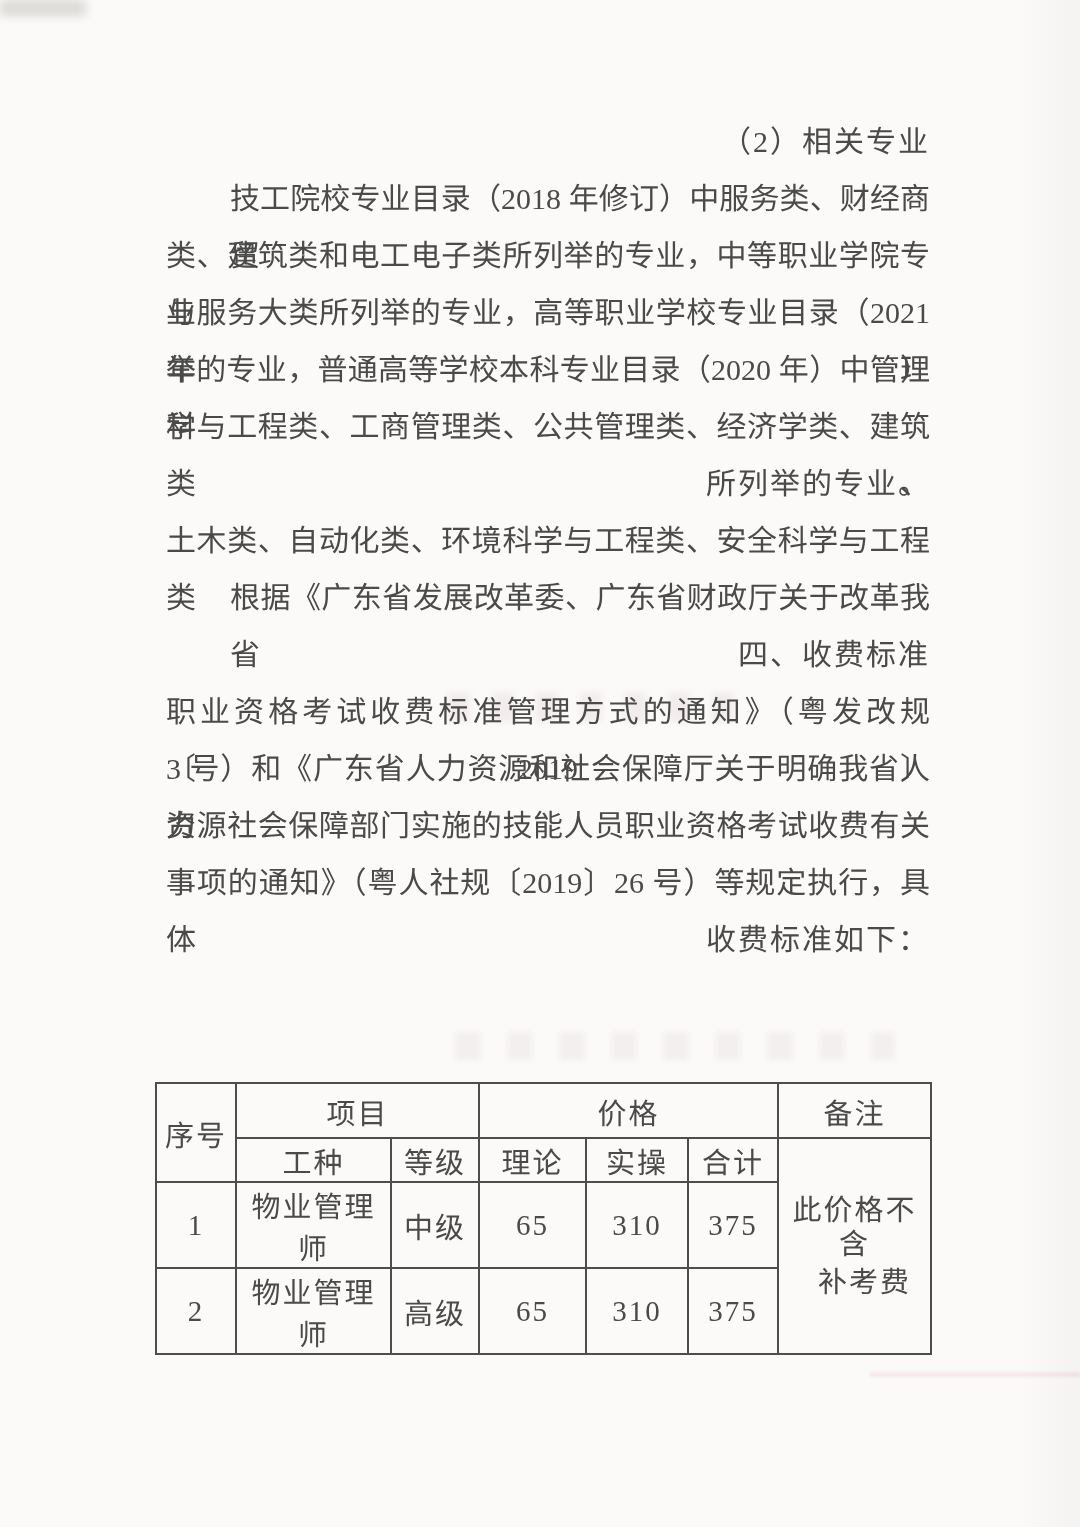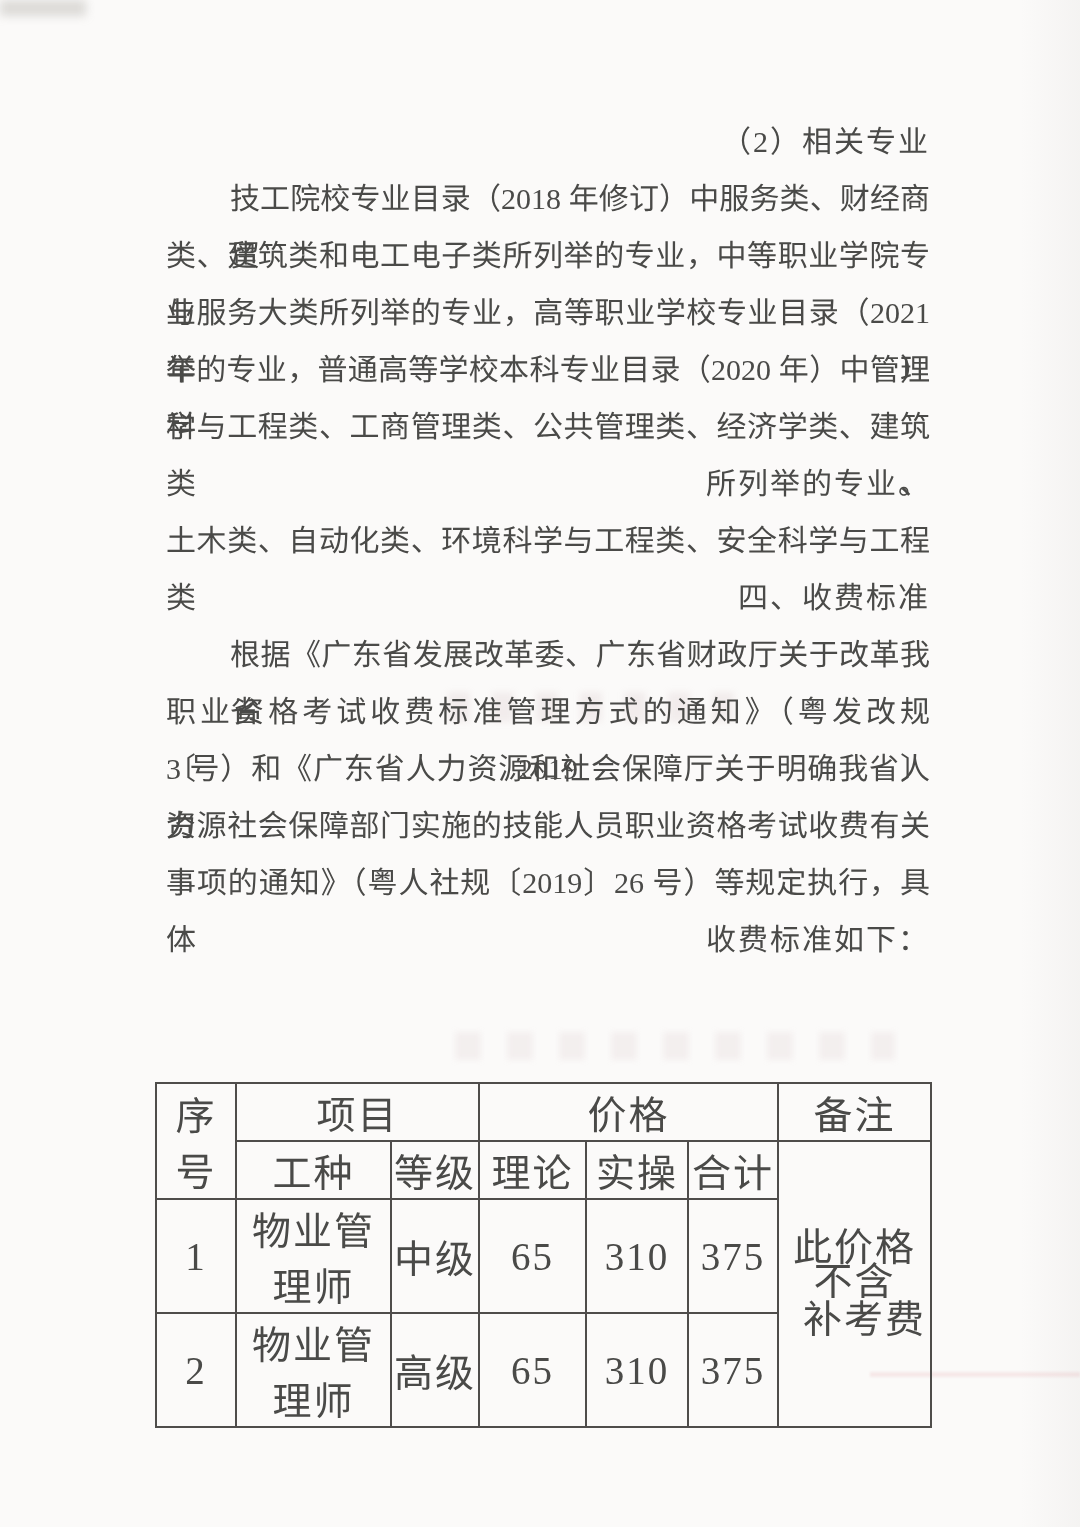--- a/index.html
+++ b/index.html
@@ -44,21 +44,21 @@
   .line.indent { padding-left: 64px; }
 
   
   .fee-table {
     position: absolute;
     left: 155px;
     top: 1082px;
     width: 775px;
     border-collapse: collapse;
     table-layout: fixed;
-    font-size: 39px;
+    font-size: 29px;
     text-align: center;
     color: var(--color-text);
   }
   .fee-table td {
     border: 2px solid var(--color-table-border);
     padding: 0;
     vertical-align: middle;
     letter-spacing: 2px;
   }
   .fee-table tr.r1 { height: 55px; }
@@ -108,22 +108,22 @@
 
 <div class="text-block">
   <div class="line indent">（2）相关专业</div>
   <div class="line indent j">技工院校专业目录（2018 年修订）中服务类、财经商贸</div>
   <div class="line j">类、建筑类和电工电子类所列举的专业，中等职业学院专业</div>
   <div class="line j">与服务大类所列举的专业，高等职业学校专业目录（2021 年）</div>
   <div class="line j">举的专业，普通高等学校本科专业目录（2020 年）中管理科</div>
   <div class="line j">学与工程类、工商管理类、公共管理类、经济学类、建筑类、</div>
   <div class="line">所列举的专业。</div>
   <div class="line j">土木类、自动化类、环境科学与工程类、安全科学与工程类</div>
+  <div class="line indent j">根据《广东省发展改革委、广东省财政厅关于改革我省</div>
   <div class="line indent">四、收费标准</div>
-  <div class="line indent j">根据《广东省发展改革委、广东省财政厅关于改革我省</div>
   <div class="line j">职业资格考试收费标准管理方式的通知》（粤发改规〔2019〕</div>
   <div class="line j">3 号）和《广东省人力资源和社会保障厅关于明确我省人力</div>
   <div class="line j">资源社会保障部门实施的技能人员职业资格考试收费有关</div>
   <div class="line j">事项的通知》（粤人社规〔2019〕26 号）等规定执行，具体</div>
   <div class="line">收费标准如下：</div>
 </div>
 
 <table class="fee-table">
   <colgroup>
     <col style="width:80px">

